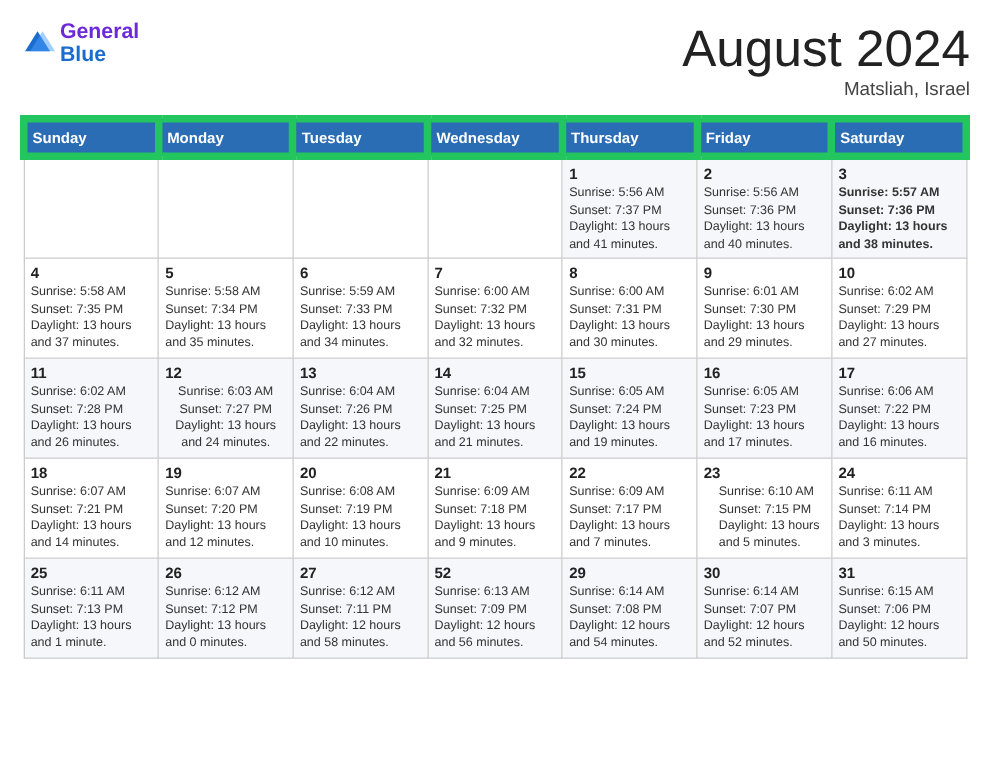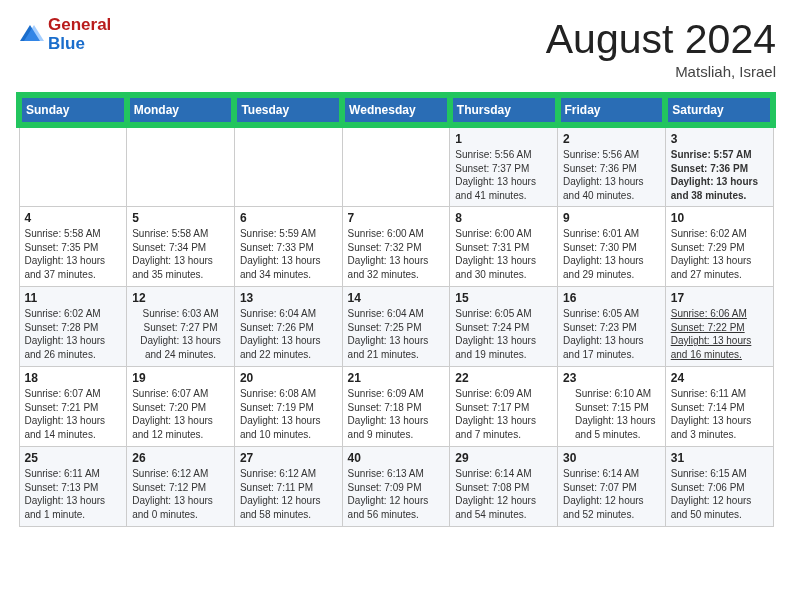--- a/index.html
+++ b/index.html
@@ -87,21 +87,21 @@
 </head>
 <body>
 
 <div class="header">
   <div class="logo">
     <svg class="logo-icon" viewBox="0 0 28 28" xmlns="http://www.w3.org/2000/svg">
       <polygon points="14,4 24,20 4,20" fill="#1a6dcc"></polygon>
       <polygon points="18,4 28,20 8,20" fill="#4a9dff" opacity="0.5"></polygon>
     </svg>
     <div class="logo-text">
-      <div style="font-size:17px;font-weight:bold;color:#b91c1c;line-height:1.1;">General</div>
+      <div style="font-size:17px;font-weight:bold;color:#6d28d9;line-height:1.1;">General</div>
       <div style="font-size:17px;font-weight:bold;color:#1a6dcc;line-height:1.1;">Blue</div>
     </div>
   </div>
   <div class="title-block">
     <div class="month-year">August 2024</div>
     <div class="location">Matsliah, Israel</div>
   </div>
 </div>
 
 <table>
@@ -233,21 +233,21 @@
         </td>
         <td>
           <span class="day-number">16</span>
           <div class="day-info" style="white-space: pre-line;">Sunrise: 6:05 AM
 Sunset: 7:23 PM
 Daylight: 13 hours
 and 17 minutes.</div>
         </td>
         <td>
           <span class="day-number">17</span>
-          <div class="day-info" style="white-space: pre-line; text-decoration: underline;">Sunrise: 6:06 AM
+          <div class="day-info" style="white-space: pre-line;">Sunrise: 6:06 AM
 Sunset: 7:22 PM
 Daylight: 13 hours
 and 16 minutes.</div>
         </td>
       </tr>
       <tr>
         <td>
           <span class="day-number">18</span>
           <div class="day-info" style="white-space: pre-line;">Sunrise: 6:07 AM
 Sunset: 7:21 PM
@@ -313,21 +313,21 @@
 and 0 minutes.</div>
         </td>
         <td>
           <span class="day-number">27</span>
           <div class="day-info" style="white-space: pre-line;">Sunrise: 6:12 AM
 Sunset: 7:11 PM
 Daylight: 12 hours
 and 58 minutes.</div>
         </td>
         <td>
-          <span class="day-number">40</span>
+          <span class="day-number">52</span>
           <div class="day-info" style="white-space: pre-line;">Sunrise: 6:13 AM
 Sunset: 7:09 PM
 Daylight: 12 hours
 and 56 minutes.</div>
         </td>
         <td>
           <span class="day-number">29</span>
           <div class="day-info" style="white-space: pre-line;">Sunrise: 6:14 AM
 Sunset: 7:08 PM
 Daylight: 12 hours

